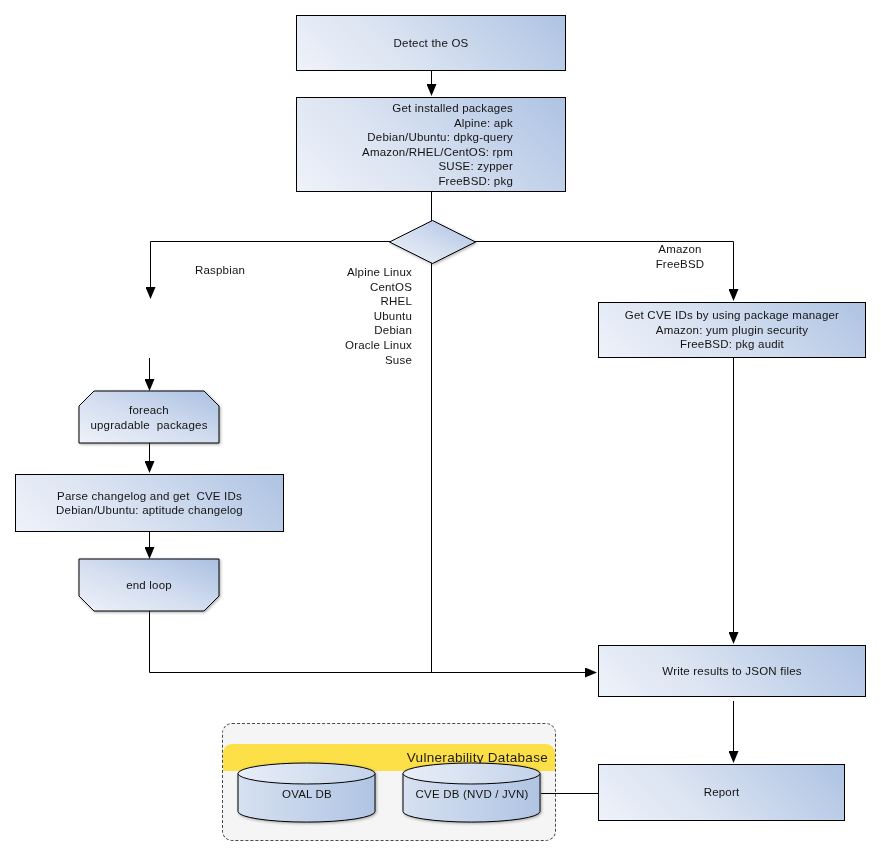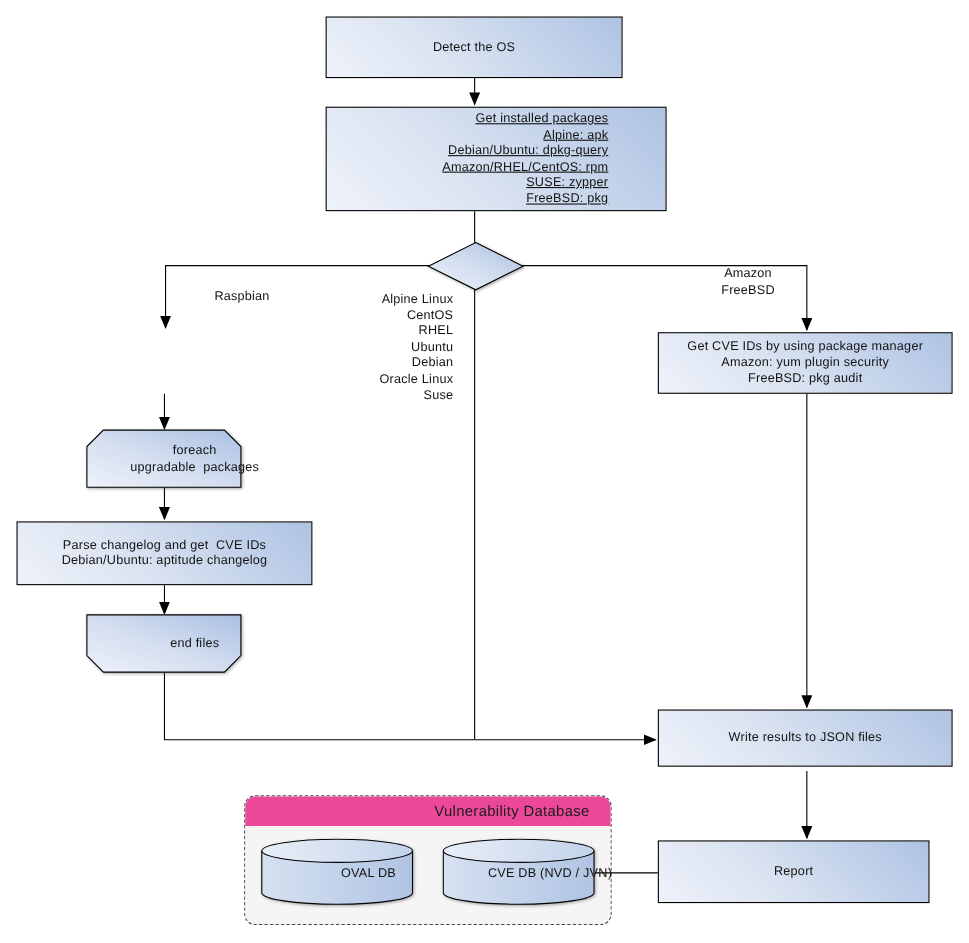--- a/index.html
+++ b/index.html
@@ -13,38 +13,39 @@
     position:absolute;box-sizing:border-box;border:1px solid #000;
     background:linear-gradient(45deg,#eef2fa 0%,#dde5f2 35%,#aec3e3 100%);
     display:flex;flex-direction:column;justify-content:center;
     font-size:11.5px;line-height:14.5px;letter-spacing:0.2px;
     white-space:pre-wrap;text-align:center;padding:2px 4px;
   }
   .node.align-right{text-align:right;padding-right:52px;}
   .shape-label{
     position:absolute;display:flex;flex-direction:column;justify-content:center;
     font-size:11.5px;line-height:14.5px;letter-spacing:0.2px;white-space:pre-wrap;
-    text-align:center;box-sizing:border-box;margin-left:28px;
+    text-align:center;box-sizing:border-box;
   }
   .edge-label{
     position:absolute;font-size:11.5px;line-height:14.6px;letter-spacing:0.2px;
     white-space:pre-wrap;
   }
   .shape-svg{position:absolute;}
   .shadowed{filter:drop-shadow(1.5px 1.5px 1.5px rgba(60,60,60,0.45));}
   .db-container{
     position:absolute;left:222px;top:723px;width:334px;height:118px;
     box-sizing:border-box;border:1px dashed #4a4a4a;border-radius:10px;
     background:#f5f5f5;
   }
   .db-header{
-    height:27px;background:#ec4899;border-radius:9px 9px 0 0;
+    height:27px;background:#fde047;border-radius:9px 9px 0 0;
     display:flex;align-items:center;justify-content:flex-end;
-    font-size:13.5px;letter-spacing:0.3px;color:#1c1c1c;padding-right:19px;
+    font-size:13.5px;letter-spacing:0.3px;color:#1c1c1c;padding-right:7px;
     box-sizing:border-box;
+    margin-top:20px;
   }
 </style>
 </head>
 <body>
 
 <div class="canvas">
 
   <svg width="0" height="0" style="position:absolute" aria-hidden="true">
     <defs>
       <linearGradient id="gradShape" x1="0%" y1="100%" x2="100%" y2="0%">
@@ -84,21 +85,21 @@
       <path d="M149.5,532 V558" marker-end="url(#arrow)"></path>
       <path d="M149.5,611 V672.5 H596" marker-end="url(#arrow)"></path>
       <path d="M733.5,358 V643" marker-end="url(#arrow)"></path>
       <path d="M733.5,701 V762" marker-end="url(#arrow)"></path>
       <path d="M541,793.5 H598"></path>
     </g>
   </svg>
 
   <div class="node" style="left:296px;top:15px;width:270px;height:56px;">Detect the OS</div>
 
-  <div class="node align-right" style="left:296px;top:97px;width:310px;height:95px;text-decoration:underline;">Get installed packages
+  <div class="node align-right" style="left:296px;top:97px;width:270px;height:95px;">Get installed packages
 Alpine: apk
 Debian/Ubuntu: dpkg-query
 Amazon/RHEL/CentOS: rpm
 SUSE: zypper
 FreeBSD: pkg</div>
 
 
   <div class="node" style="left:598px;top:302px;width:268px;height:56px;">Get CVE IDs by using package manager
 Amazon: yum plugin security
 FreeBSD: pkg audit</div>
@@ -116,21 +117,21 @@
 
   <svg class="shape-svg shadowed" style="left:78px;top:390px;" width="146" height="58">
     <polygon points="16,1 126,1 141,16 141,53 1,53 1,16" fill="url(#gradShape)" stroke="#000" stroke-width="1"></polygon>
   </svg>
   <div class="shape-label" style="left:80px;top:392px;width:138px;height:51px;">foreach
 upgradable  packages</div>
 
   <svg class="shape-svg shadowed" style="left:78px;top:558px;" width="146" height="58">
     <polygon points="1,1 141,1 141,38 126,53 16,53 1,38" fill="url(#gradShape)" stroke="#000" stroke-width="1"></polygon>
   </svg>
-  <div class="shape-label" style="left:80px;top:560px;width:138px;height:51px;">end files</div>
+  <div class="shape-label" style="left:80px;top:560px;width:138px;height:51px;">end loop</div>
 
   <svg class="shape-svg shadowed" style="left:237px;top:762px;" width="140" height="62">
     <path d="M1,11.5 v38 a68,10.5 0 0 0 137,0 v-38" fill="url(#gradCylBody)" stroke="#000" stroke-width="1"></path>
     <ellipse cx="69.5" cy="11.5" rx="68.5" ry="10.5" fill="url(#gradCylTop)" stroke="#000" stroke-width="1"></ellipse>
   </svg>
   <div class="shape-label" style="left:237px;top:768px;width:140px;height:52px;">OVAL DB</div>
 
   <svg class="shape-svg shadowed" style="left:402px;top:762px;" width="140" height="62">
     <path d="M1,11.5 v38 a68,10.5 0 0 0 137,0 v-38" fill="url(#gradCylBody)" stroke="#000" stroke-width="1"></path>
     <ellipse cx="69.5" cy="11.5" rx="68.5" ry="10.5" fill="url(#gradCylTop)" stroke="#000" stroke-width="1"></ellipse>

